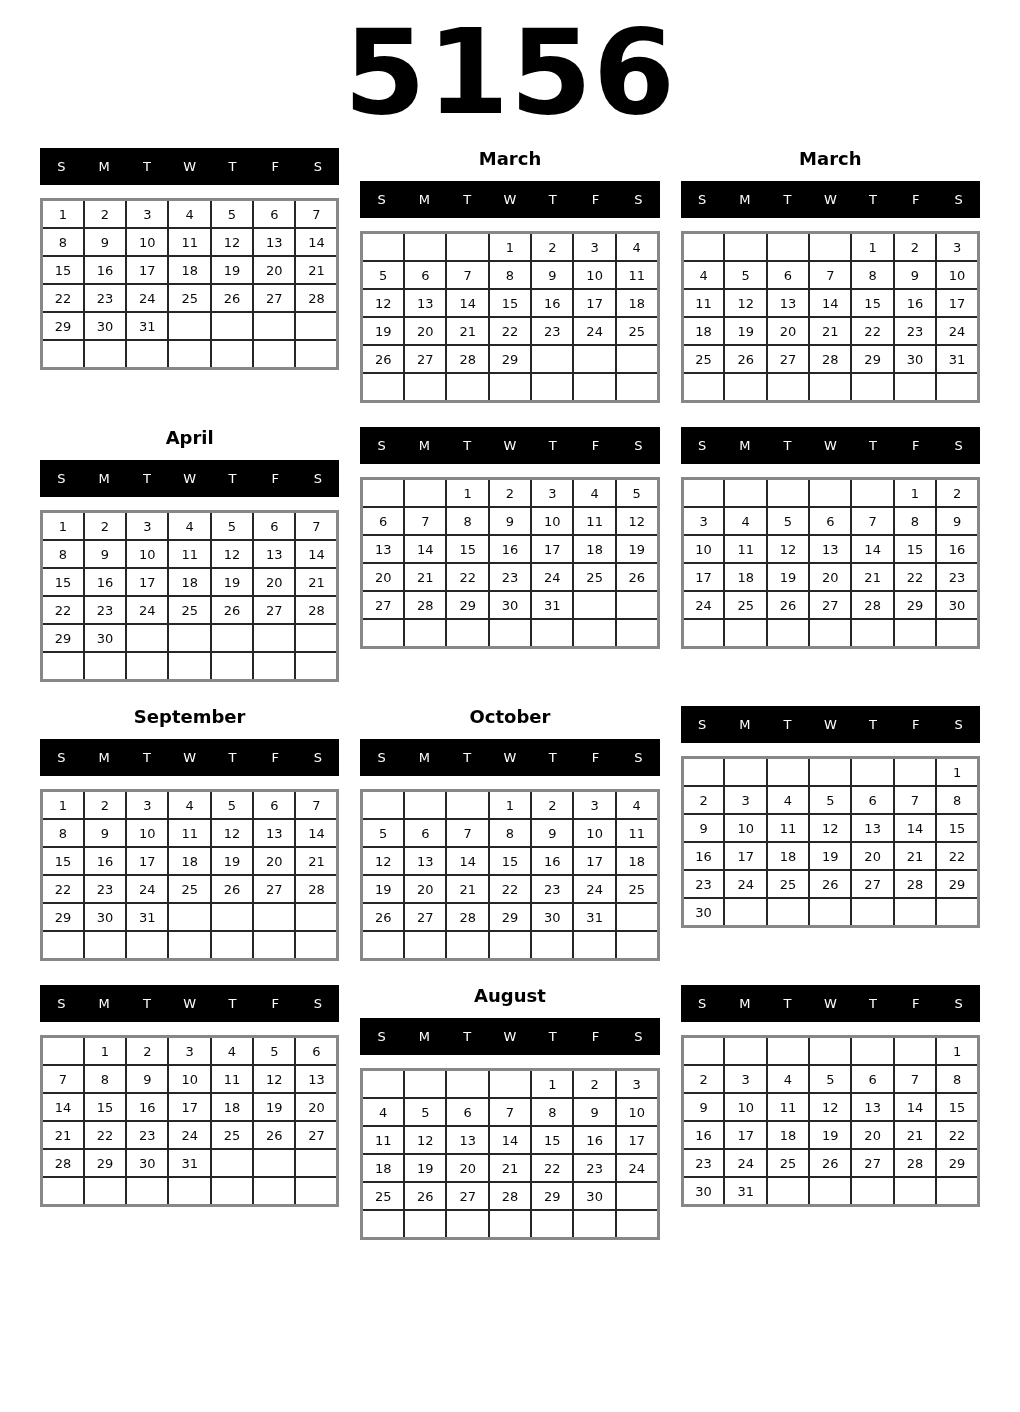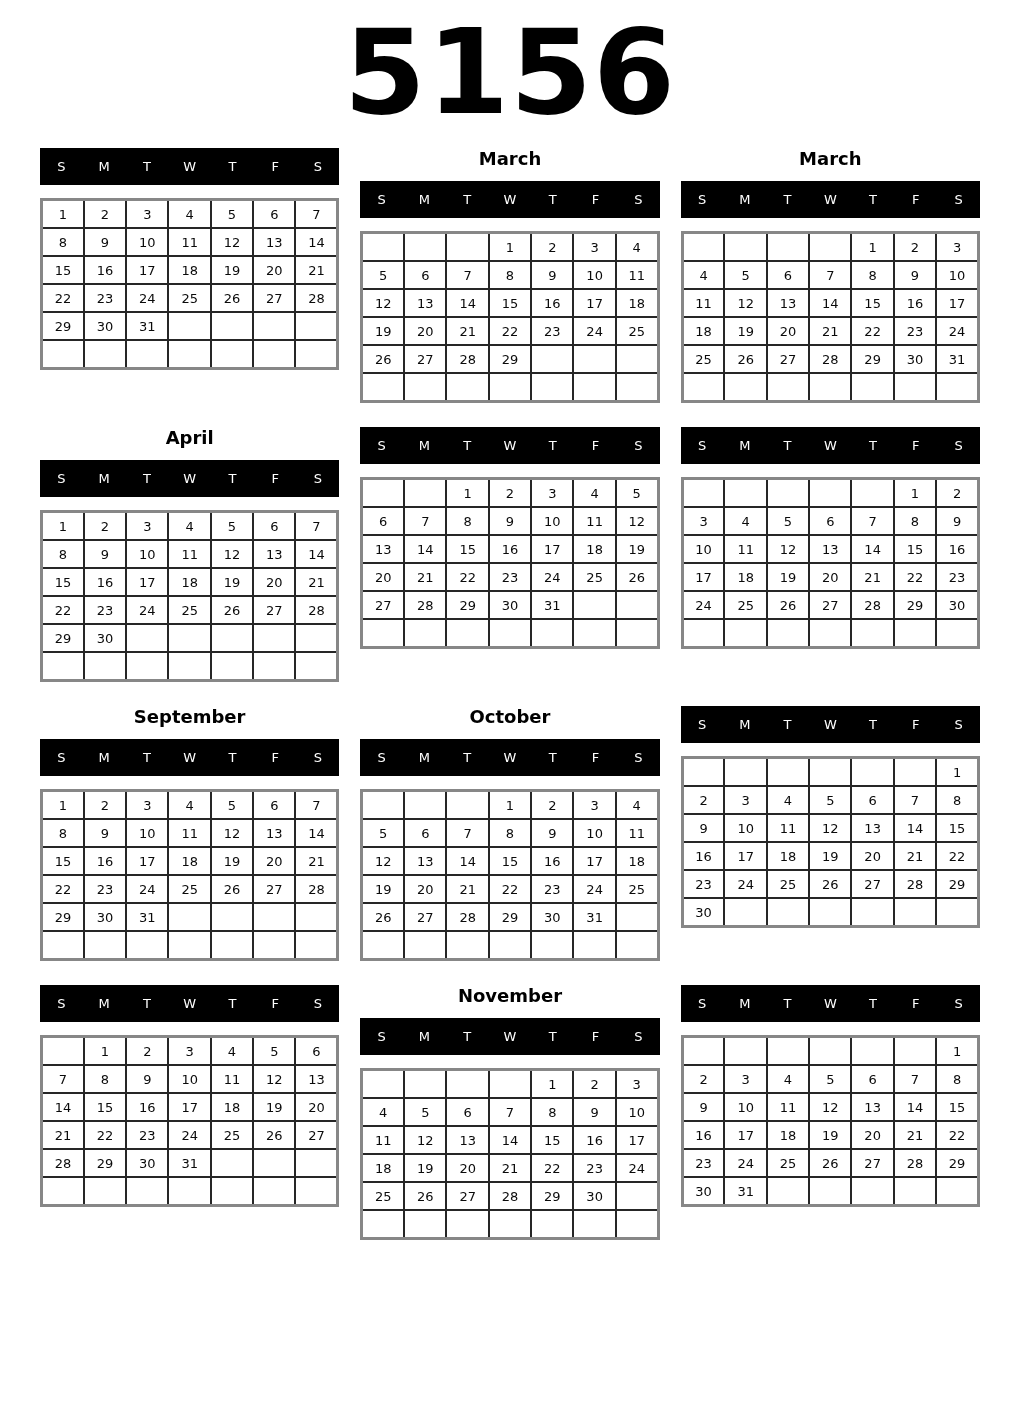--- a/index.html
+++ b/index.html
@@ -774,21 +774,21 @@
               <td></td>
               <td></td>
               <td></td>
               <td></td>
             </tr>
           </tbody>
         </table>
   </section>
 
   <section class="month">
-    <h2 class="month-name">November</h2>
+    <h2 class="month-name">August</h2>
     <div class="weekday-bar">
           <span>S</span>
           <span>M</span>
           <span>T</span>
           <span>W</span>
           <span>T</span>
           <span>F</span>
           <span>S</span>
         </div>
     <table class="month-table">

